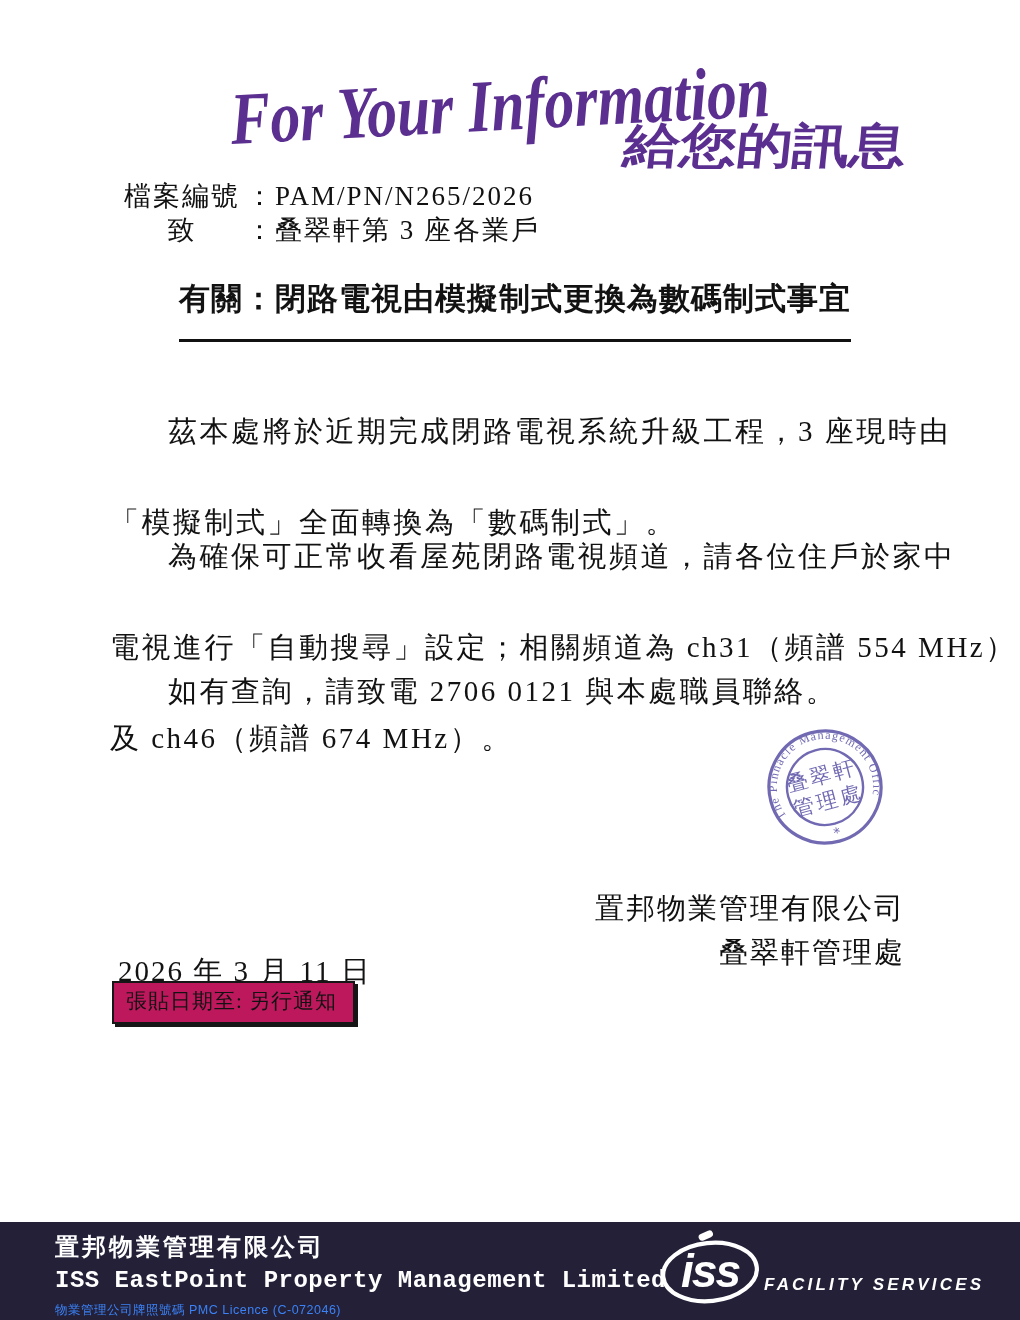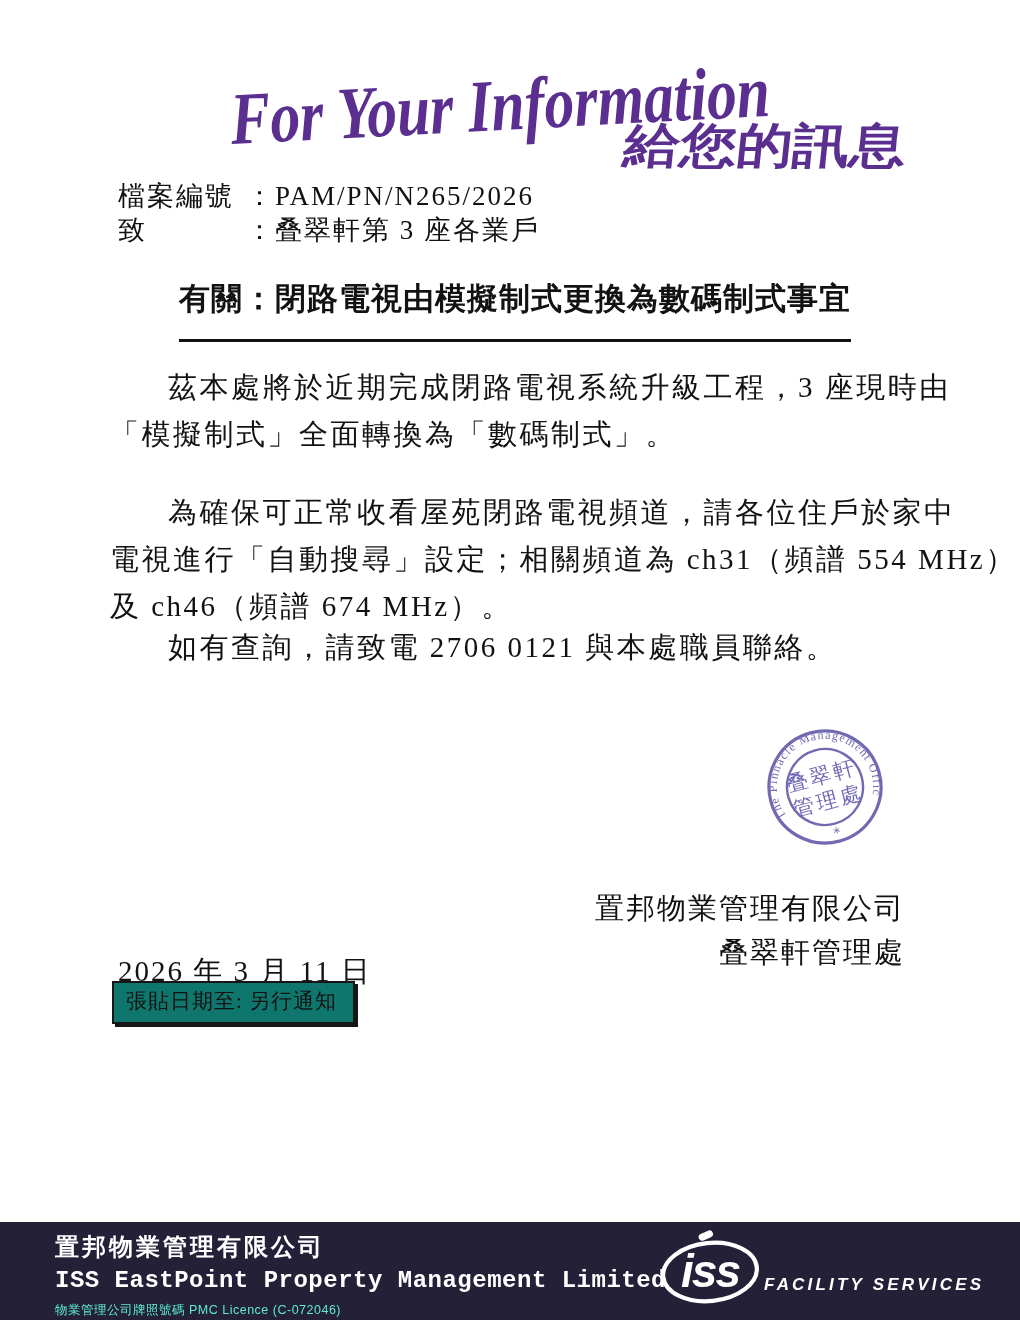--- a/index.html
+++ b/index.html
@@ -10,49 +10,49 @@
     font-family:"Liberation Serif","DejaVu Serif",serif;
     color:#121212;
     overflow:hidden;
   }
   
   .fyi-script{position:absolute;left:220px;top:34px;width:560px;height:140px;}
   .fyi-calligraphy{position:absolute;left:620px;top:108px;width:300px;height:70px;}
   
   .meta{position:absolute;left:118px;top:179px;font-size:27px;letter-spacing:2px;line-height:34px;}
   .meta-row{display:flex;}
-  .meta-label{display:inline-block;width:128px;}
+  .meta-label{display:inline-block;width:128px;text-align:center;}
   
   .title-wrap{position:absolute;left:100px;top:278px;width:830px;text-align:center;}
   .title{
     display:inline-block;
     font-size:31px;font-weight:bold;letter-spacing:1px;
     border-bottom:3px solid #111;padding-bottom:19px;
   }
   
   .para{position:absolute;left:110px;width:822px;font-size:29px;line-height:47px;letter-spacing:2.5px;}
-  .para .line{white-space:nowrap;}
+  .para .line{white-space:nowrap;margin-top:44px;}
   .para .line.first{text-indent:58px;}
   .para-1{top:364px;}
   .para-2{top:489px;}
   .para-3{top:624px;}
   
   .stamp{position:absolute;left:763px;top:725px;width:124px;height:124px;opacity:0.88;}
   
   .signature{position:absolute;right:115px;top:886px;text-align:right;font-size:29px;line-height:44px;letter-spacing:2px;}
   .date{position:absolute;left:118px;top:952px;font-size:29px;letter-spacing:2px;}
   
   .posting-box{
     position:absolute;left:112px;top:981px;
     display:inline-block;
     border:2px solid #161616;
     box-shadow:3px 3px 0 0 #161616;
     padding:4px 16px 7px 12px;
     font-size:21px;letter-spacing:1px;
-    background:#0f766e;
+    background:#be185d;
   }
   
   .footer{
     position:absolute;left:0;top:1222px;width:1020px;height:98px;
     font-family:"Liberation Sans","DejaVu Sans",sans-serif;
   }
   .footer-left{position:absolute;left:55px;top:9px;color:#ffffff;}
   .footer-zh{font-size:24px;font-weight:bold;letter-spacing:3px;}
   .footer-en{font-size:24px;font-weight:bold;margin-top:4px;letter-spacing:0.5px;font-family:Liberation Mono, monospace;}
   .footer-licence{font-size:12.5px;margin-top:8px;letter-spacing:0.5px;}
@@ -123,21 +123,21 @@
   </div>
 
   <div class="date">2026 年 3 月 11 日</div>
 
   <div class="posting-box">張貼日期至: 另行通知</div>
 
   <div class="footer" style="background:#232038;">
     <div class="footer-left">
       <div class="footer-zh">置邦物業管理有限公司</div>
       <div class="footer-en">ISS EastPoint Property Management Limited</div>
-      <div class="footer-licence" style="color:#5eead4;">物業管理公司牌照號碼  PMC Licence (C-072046)</div>
+      <div class="footer-licence" style="color:#3b82f6;">物業管理公司牌照號碼  PMC Licence (C-072046)</div>
     </div>
     <svg class="iss-logo" viewBox="0 0 350 86" xmlns="http://www.w3.org/2000/svg">
       <g transform="rotate(-6 58 44)">
         <ellipse cx="58" cy="44" rx="47" ry="29" fill="none" stroke="#ffffff" stroke-width="4.2"></ellipse>
         <rect x="50" y="4" width="15" height="7" rx="3.5" fill="#ffffff" transform="rotate(-18 57 7)"></rect>
       </g>
       <text x="58" y="59" text-anchor="middle" font-family="Liberation Sans, DejaVu Sans, sans-serif" font-style="italic" font-weight="bold" font-size="46" letter-spacing="-2" fill="#ffffff">iss</text>
       <text x="112" y="62" font-family="Liberation Sans, DejaVu Sans, sans-serif" font-style="italic" font-weight="bold" font-size="17" letter-spacing="3.2" fill="#ffffff">FACILITY SERVICES</text>
     </svg>
   </div>

